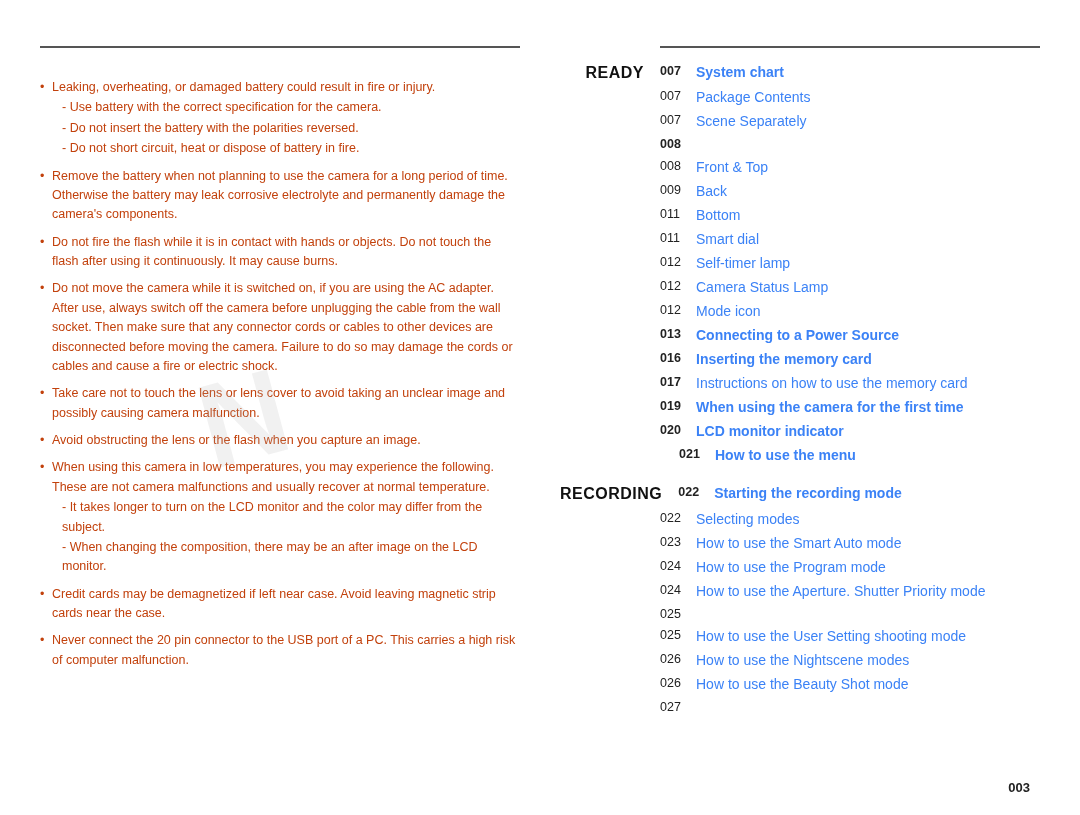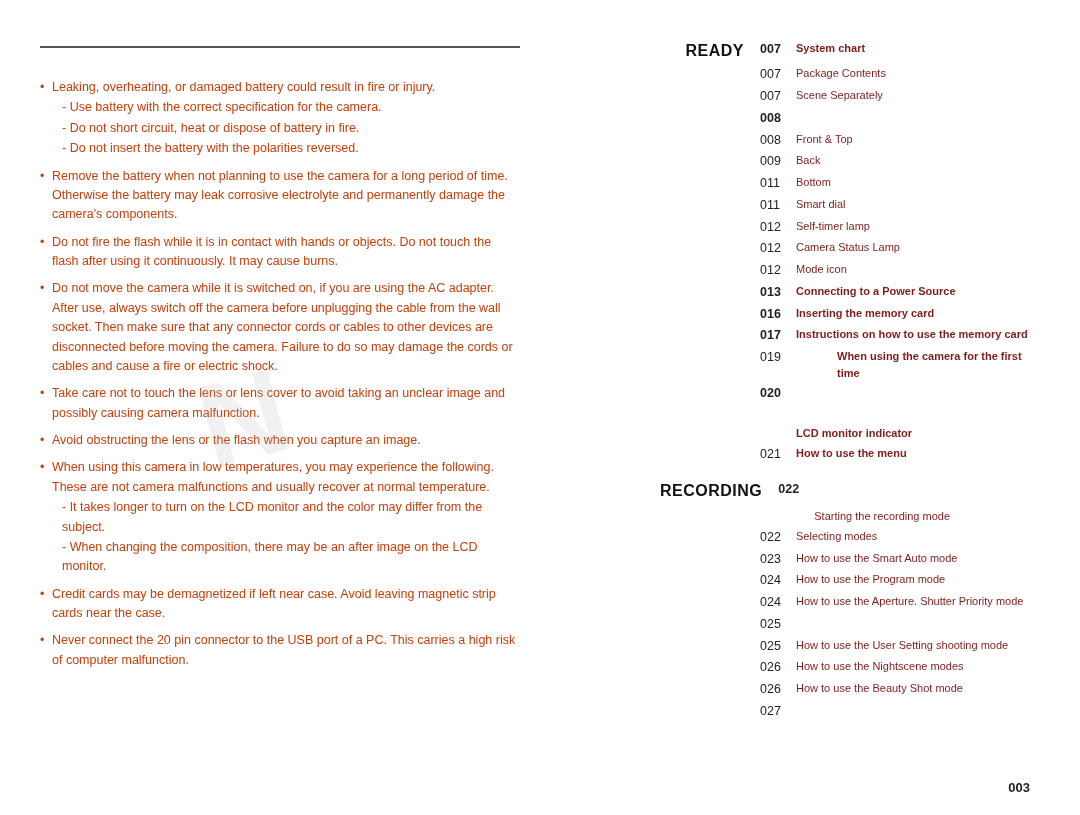--- a/index.html
+++ b/index.html
@@ -61,21 +61,21 @@
     .bullet-list li .sub {
       display: block;
       padding-left: 10px;
       margin-top: 1px;
     }
 
     
     .right-col {
       flex: 1;
       display: flex;
-      flex-direction: row;
+      flex-direction: column;
     }
     .contents-row {
       display: flex;
       align-items: flex-start;
       margin-bottom: 3px;
       font-size: 12.5px;
       line-height: 1.5;
     }
     .contents-row .page-num {
       min-width: 36px;
@@ -83,22 +83,22 @@
       color: #222;
       font-weight: normal;
       padding-right: 8px;
       line-height: 1.5;
     }
     .contents-row .page-num.bold {
       font-weight: bold;
     }
     .contents-row .entry-text {
       flex: 1;
-      font-size: 11px;
-      color: #7f1d1d;
+      font-size: 14px;
+      color: #3b82f6;
       line-height: 1.5;
     }
     .contents-row .entry-text.bold {
       font-weight: bold;
     }
     .right-title-row {
       display: flex;
       align-items: flex-end;
       margin-bottom: 14px;
     }
@@ -136,21 +136,21 @@
   </style>
 </head>
 <body>
 
 <div class="page">
 
   <div class="left-col">
     <div class="section-title"></div>
     <p class="caution-intro"></p>
     <ul class="bullet-list">
-        <li>Leaking, overheating, or damaged battery could result in fire or injury.<span class="sub">- Use battery with the correct specification for the camera.</span><span class="sub">- Do not short circuit, heat or dispose of battery in fire.</span><span class="sub">- Do not insert the battery with the polarities reversed.</span></li>
+        <li>Leaking, overheating, or damaged battery could result in fire or injury.<span class="sub">- Use battery with the correct specification for the camera.</span><span class="sub">- Do not insert the battery with the polarities reversed.</span><span class="sub">- Do not short circuit, heat or dispose of battery in fire.</span></li>
         <li>Remove the battery when not planning to use the camera for a long period of time. Otherwise the battery may leak corrosive electrolyte and permanently damage the camera's components.</li>
         <li>Do not fire the flash while it is in contact with hands or objects. Do not touch the flash after using it continuously. It may cause burns.</li>
         <li>Do not move the camera while it is switched on, if you are using the AC adapter. After use, always switch off the camera before unplugging the cable from the wall socket. Then make sure that any connector cords or cables to other devices are disconnected before moving the camera. Failure to do so may damage the cords or cables and cause a fire or electric shock.</li>
         <li>Take care not to touch the lens or lens cover to avoid taking an unclear image and possibly causing camera malfunction.</li>
         <li>Avoid obstructing the lens or the flash when you capture an image.</li>
         <li>When using this camera in low temperatures, you may experience the following. These are not camera malfunctions and usually recover at normal temperature.<span class="sub">- It takes longer to turn on the LCD monitor and the color may differ from the subject.</span><span class="sub">- When changing the composition, there may be an after image on the LCD monitor.</span></li>
         <li>Credit cards may be demagnetized if left near case. Avoid leaving magnetic strip cards near the case.</li>
         <li>Never connect the 20 pin connector to the USB port of a PC. This carries a high risk of computer malfunction.</li>
       </ul>
   </div>
@@ -221,42 +221,42 @@
           <div class="entry-text bold" style="font-weight: bold;">Connecting to a Power Source</div>
         </div>
         <div class="contents-row">
           <div style="min-width: 100px; text-align: right; padding-right: 16px; font-weight: 900; font-size: 16px; color: rgb(17, 17, 17); letter-spacing: 0.5px; line-height: 1.4;"></div>
           <div class="page-num bold" style="font-weight: bold;">016</div>
           <div class="entry-text bold" style="font-weight: bold;">Inserting the memory card</div>
         </div>
         <div class="contents-row">
           <div style="min-width: 100px; text-align: right; padding-right: 16px; font-weight: 900; font-size: 16px; color: rgb(17, 17, 17); letter-spacing: 0.5px; line-height: 1.4;"></div>
           <div class="page-num bold" style="font-weight: bold;">017</div>
-          <div class="entry-text bold" style="font-weight: bold;">Instructions on how to use the memory card</div>
-        </div>
-        <div class="contents-row">
-          <div style="min-width: 100px; text-align: right; padding-right: 16px; font-weight: 900; font-size: 16px; color: rgb(17, 17, 17); letter-spacing: 0.5px; line-height: 1.4;"></div>
-          <div class="page-num bold" style="font-weight: normal;">019</div>
-          <div class="entry-text bold" style="font-weight: bold; margin-left: 41px;">When using the camera for the first time</div>
+          <div class="entry-text bold" style="font-weight: normal;">Instructions on how to use the memory card</div>
+        </div>
+        <div class="contents-row">
+          <div style="min-width: 100px; text-align: right; padding-right: 16px; font-weight: 900; font-size: 16px; color: rgb(17, 17, 17); letter-spacing: 0.5px; line-height: 1.4;"></div>
+          <div class="page-num bold" style="font-weight: bold;">019</div>
+          <div class="entry-text bold" style="font-weight: bold;">When using the camera for the first time</div>
         </div>
         <div class="contents-row">
           <div style="min-width: 100px; text-align: right; padding-right: 16px; font-weight: 900; font-size: 16px; color: rgb(17, 17, 17); letter-spacing: 0.5px; line-height: 1.4;"></div>
           <div class="page-num bold" style="font-weight: bold;">020</div>
-          <div class="entry-text bold" style="font-weight: bold; margin-top: 41px;">LCD monitor indicator</div>
-        </div>
-        <div class="contents-row">
-          <div style="min-width: 100px; text-align: right; padding-right: 16px; font-weight: 900; font-size: 16px; color: rgb(17, 17, 17); letter-spacing: 0.5px; line-height: 1.4;"></div>
-          <div class="page-num bold" style="font-weight: normal;">021</div>
+          <div class="entry-text bold" style="font-weight: bold;">LCD monitor indicator</div>
+        </div>
+        <div class="contents-row">
+          <div style="min-width: 100px; text-align: right; padding-right: 16px; font-weight: 900; font-size: 16px; color: rgb(17, 17, 17); letter-spacing: 0.5px; line-height: 1.4;"></div>
+          <div class="page-num bold" style="font-weight: bold; margin-left: 19px;">021</div>
           <div class="entry-text bold" style="font-weight: bold;">How to use the menu</div>
         </div>
         <div style="height: 14px;"></div>
         <div class="contents-row">
           <div style="min-width: 100px; text-align: right; padding-right: 16px; font-weight: 900; font-size: 16px; color: rgb(17, 17, 17); letter-spacing: 0.5px; line-height: 1.4;">RECORDING</div>
           <div class="page-num bold" style="font-weight: bold;">022</div>
-          <div class="entry-text bold" style="font-weight: normal; margin-top: 28px;">Starting the recording mode</div>
+          <div class="entry-text bold" style="font-weight: bold;">Starting the recording mode</div>
         </div>
         <div class="contents-row">
           <div style="min-width: 100px; text-align: right; padding-right: 16px; font-weight: 900; font-size: 16px; color: rgb(17, 17, 17); letter-spacing: 0.5px; line-height: 1.4;"></div>
           <div class="page-num">022</div>
           <div class="entry-text">Selecting modes</div>
         </div>
         <div class="contents-row">
           <div style="min-width: 100px; text-align: right; padding-right: 16px; font-weight: 900; font-size: 16px; color: rgb(17, 17, 17); letter-spacing: 0.5px; line-height: 1.4;"></div>
           <div class="page-num">023</div>
           <div class="entry-text">How to use the Smart Auto mode</div>

